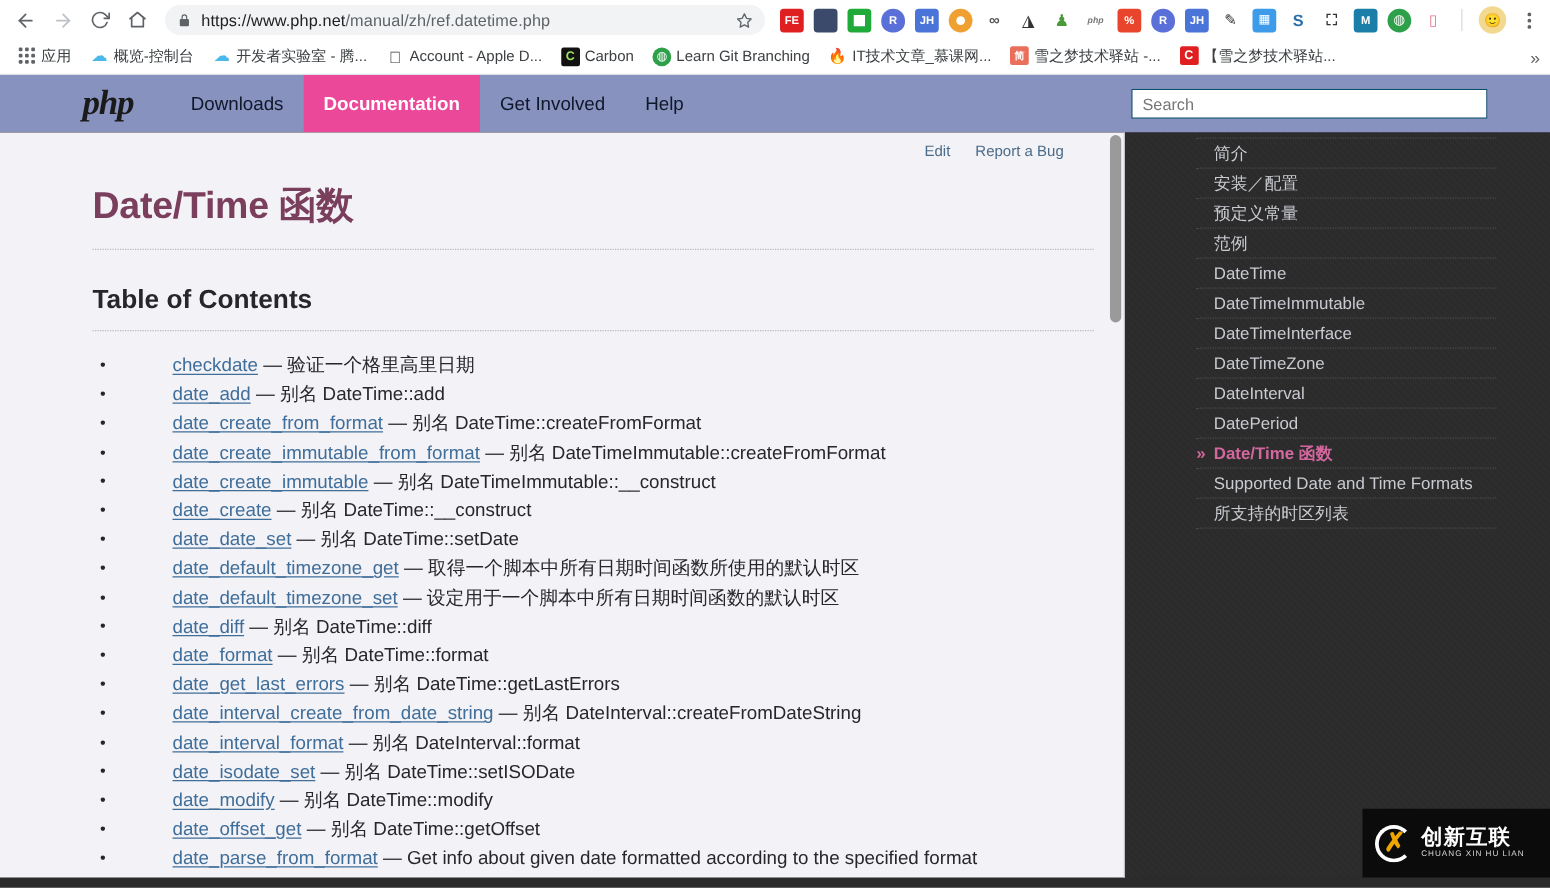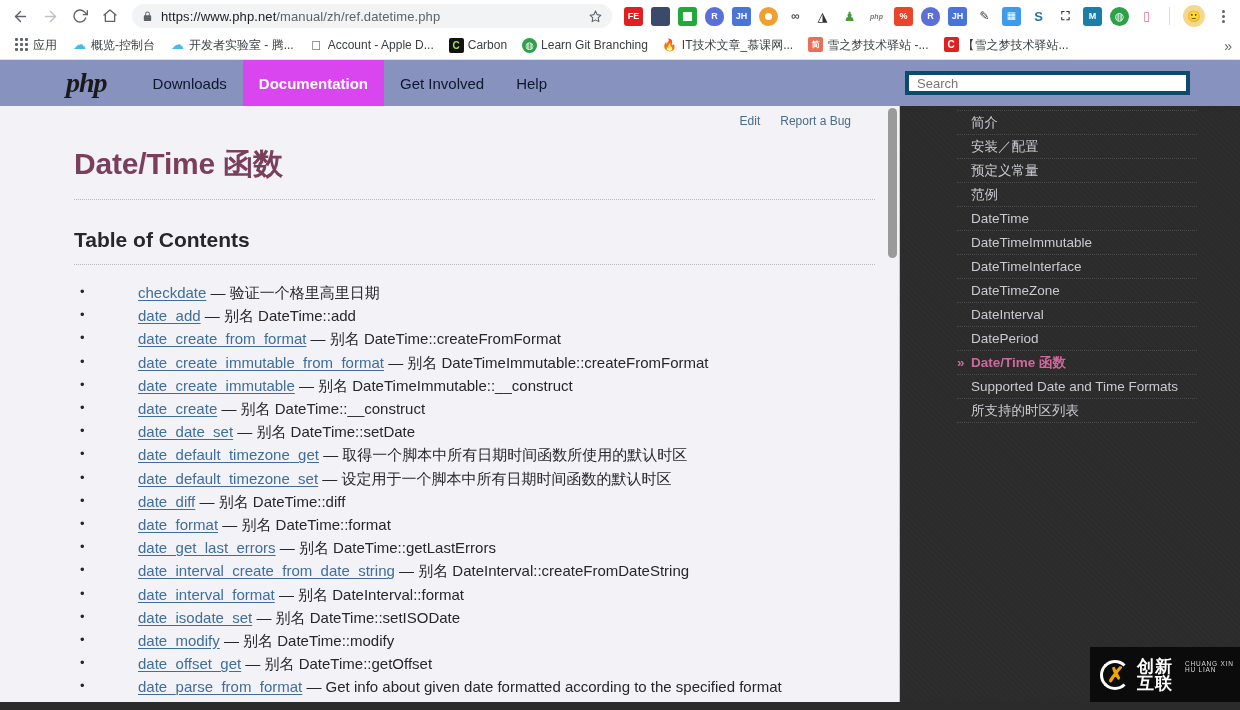--- a/index.html
+++ b/index.html
@@ -94,27 +94,27 @@
     display: flex; align-items: center; padding: 0 30px 0 6px;
     font-family: "Liberation Serif", serif;
     font-style: italic; font-weight: 700; font-size: 28px;
     color: #1a1a1a; letter-spacing: -1px;
   }
   .php-nav { display: flex; align-items: stretch; }
   .php-nav a {
     display: flex; align-items: center; padding: 0 16px;
     font-size: 15px; color: #0f172a; text-decoration: none;
   }
-  .php-nav a.active { background: #d946ef; color: #ffffff; font-weight: 600; }
+  .php-nav a.active { background: #ec4899; color: #ffffff; font-weight: 600; }
   .php-search {
     position: absolute; right: 50px; top: 50%; transform: translateY(-50%);
     width: 285px; height: 24px;
   }
   .php-search input {
-    width: 100%; height: 100%; border: 4px solid #0c4a6e;
+    width: 100%; height: 100%; border: 1px solid #0c4a6e;
     background: #fff; font-size: 13px; padding: 0 8px;
     color: #555; font-family: "Liberation Sans", sans-serif;
   }
 
   
   .page-body {
     position: relative; height: 596px; background: #2b2b2b;
     display: flex; align-items: stretch;
     background-image:
       repeating-linear-gradient(45deg, rgba(255,255,255,.012) 0 2px, transparent 2px 4px);
@@ -188,21 +188,21 @@
   }
   .wm-mark .ring {
     position: absolute; inset: 0; border: 3px solid #ffffff;
     border-radius: 50%; border-right-color: transparent;
   }
   .wm-mark .bolt {
     position: absolute; left: 7px; top: 4px;
     font-size: 21px; color: #f0a400; font-weight: 700;
     font-family: "Liberation Sans", sans-serif; line-height: 1;
   }
-  .wm-text { display: flex; line-height: 1; }
+  .wm-text { display: flex; flex-direction: column; line-height: 1; }
   .wm-cn { font-size: 17px; color: #ffffff; font-weight: 700; letter-spacing: 1px; }
   .wm-en { font-size: 6.5px; color: #d8d8d8; letter-spacing: .8px; margin-top: 3px; }
 
   
   .vscroll {
     position: absolute; right: 0; top: 0; width: 13px; height: 100%;
     background: rgba(255,255,255,0.06);
   }
   .vscroll .thumb {
     position: absolute; left: 2px; top: 2px; width: 9px; height: 150px;

